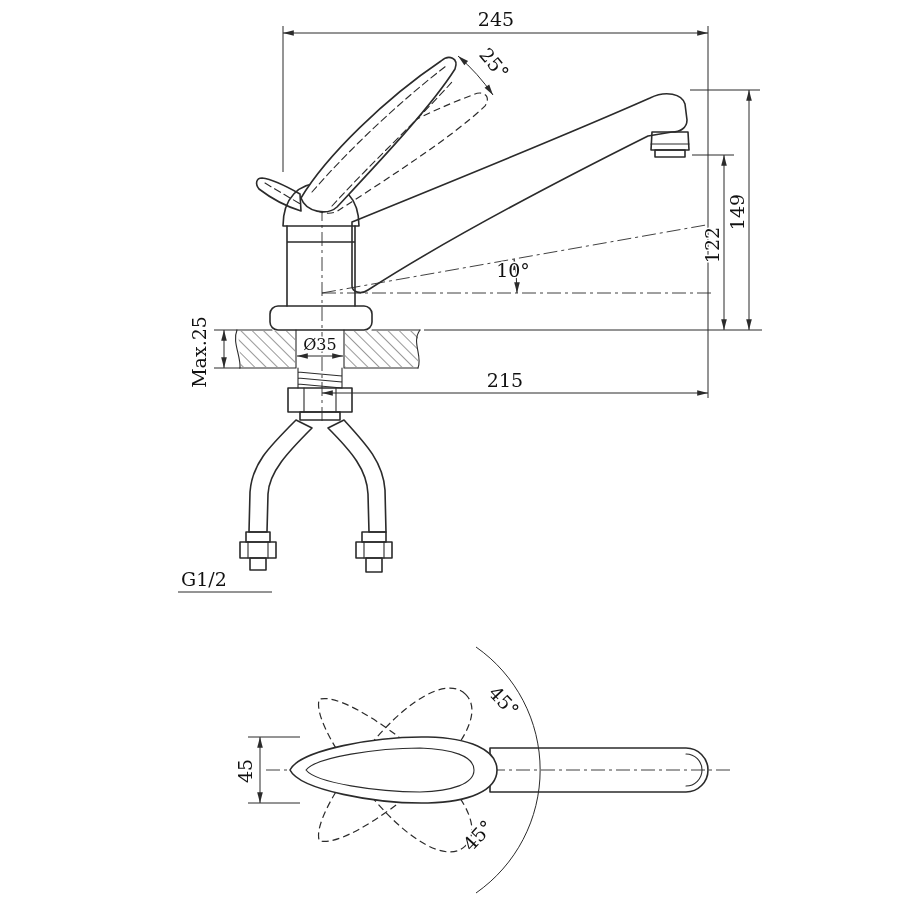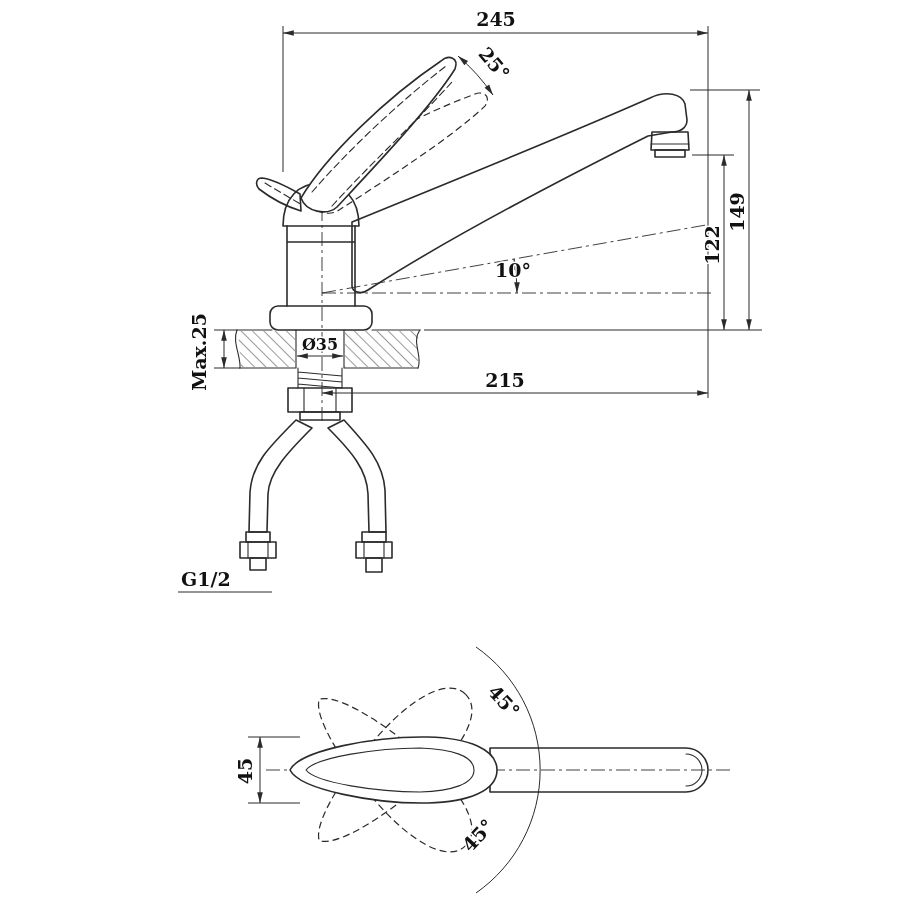--- a/index.html
+++ b/index.html
@@ -1,16 +1,16 @@
 <!DOCTYPE html>
 <html><head>
 <meta charset="utf-8">
 <style>
   html,body{margin:0;padding:0;background:#ffffff;}
-  .stage{width:905px;height:905px;background:#fff;position:relative;font-family:"DejaVu Serif", serif;font-weight:bold;}
+  .stage{width:905px;height:905px;background:#fff;position:relative;font-family:"DejaVu Serif", serif;}
   svg{display:block;}
   .obj{stroke:#2b2b2b;stroke-width:1.6;fill:none;stroke-linejoin:round;stroke-linecap:round;}
   .thin{stroke-width:1.1;}
   .dim{stroke:#2b2b2b;stroke-width:1;fill:none;}
   .cl{stroke:#2b2b2b;stroke-width:.9;fill:none;stroke-dasharray:14 4 3 4;}
   .dash{stroke-dasharray:7 4;}
   text{font-family:"DejaVu Serif", serif;font-size:19px;fill:#111;paint-order:stroke;stroke:#fff;stroke-width:3px;stroke-linejoin:round;}
   text.small{font-size:16px;}
 </style>
 </head>

